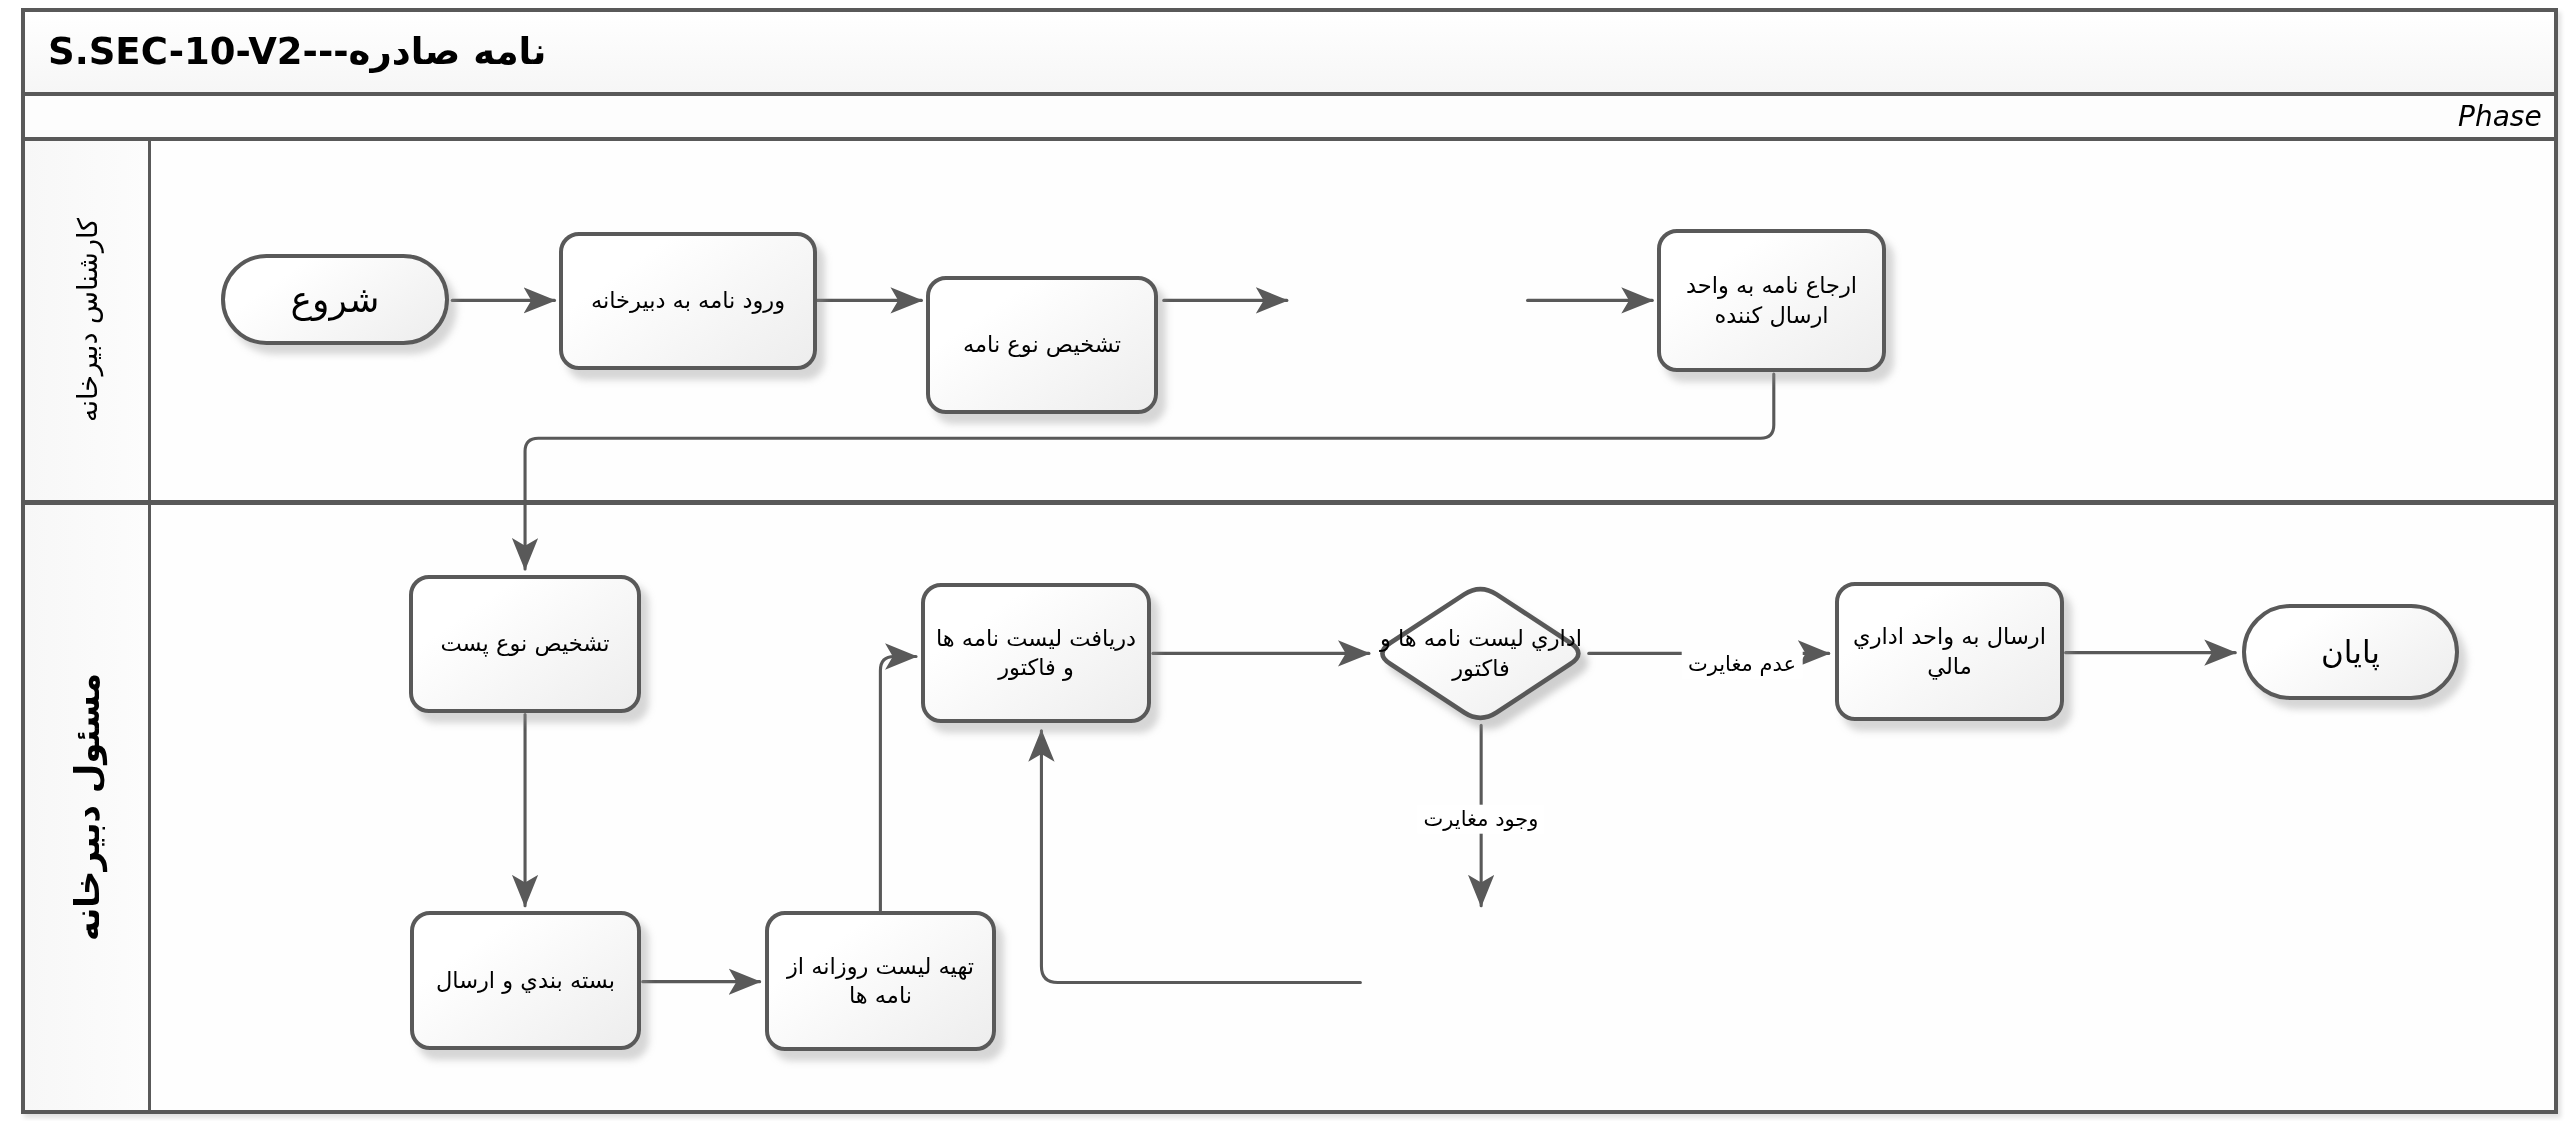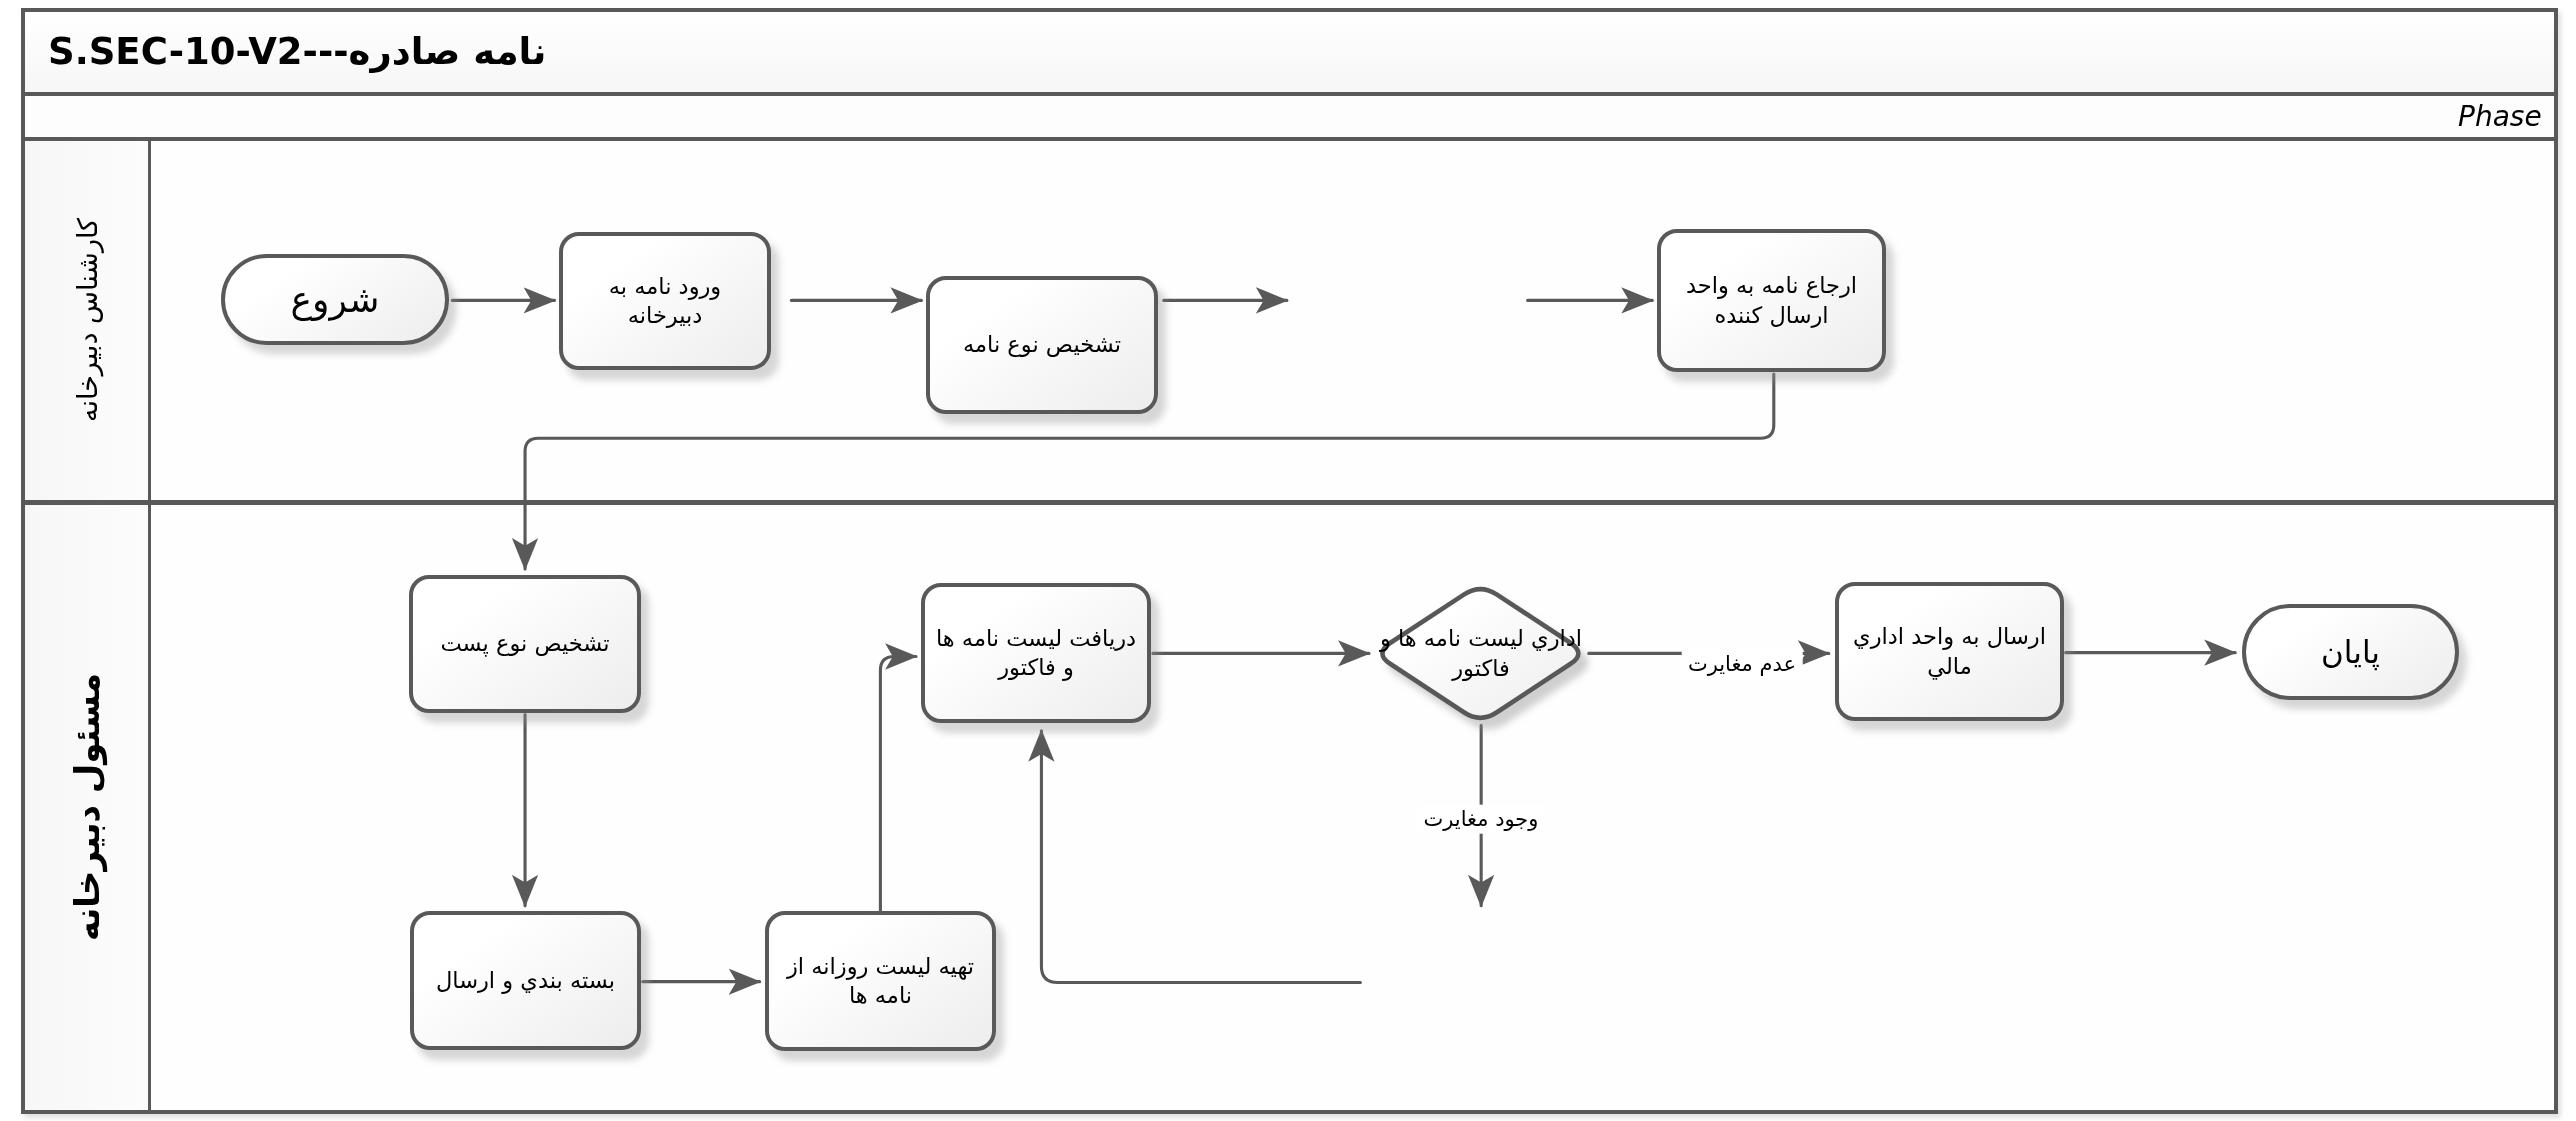--- a/index.html
+++ b/index.html
@@ -127,21 +127,21 @@
       <path d="M2668,843 L2887,843" marker-end="url(#arw)"></path>
       <path d="M1913,937 L1913,1170" marker-end="url(#arw)"></path>
       <path d="M1757,1269 L1366,1269 Q1345,1269 1345,1248 L1345,944" marker-end="url(#arw)"></path>
     </g>
     <path d="M1795.9,830.3 L1891.1,767.7 Q1912,754 1932.9,767.7 L2028.1,830.3 Q2049,844 2028.1,857.7 L1932.9,920.3 Q1912,934 1891.1,920.3 L1795.9,857.7 Q1775,844 1795.9,830.3 Z" fill="url(#shapeGrad)" stroke="#595959" stroke-width="6" filter="url(#ds)"></path>
   </svg>
 
   <div class="node terminal start" style="left:221px;top:254px;width:228px;height:91px;">
     <span>شروع</span>
   </div>
-  <div class="node process" style="left:559px;top:232px;width:212px;height:138px;">
+  <div class="node process" style="left:559px;top:232px;width:258px;height:138px;">
     <span>ورود نامه به دبیرخانه</span>
   </div>
   <div class="node process" style="left:926px;top:232px;width:232px;height:138px;margin-top:44px;">
     <span>تشخیص نوع نامه</span>
   </div>
   <div class="node process" style="left:1657px;top:229px;width:229px;height:143px;">
     <span>ارجاع نامه به واحد ارسال کننده</span>
   </div>
 
   <div class="node process" style="left:409px;top:575px;width:232px;height:138px;">

